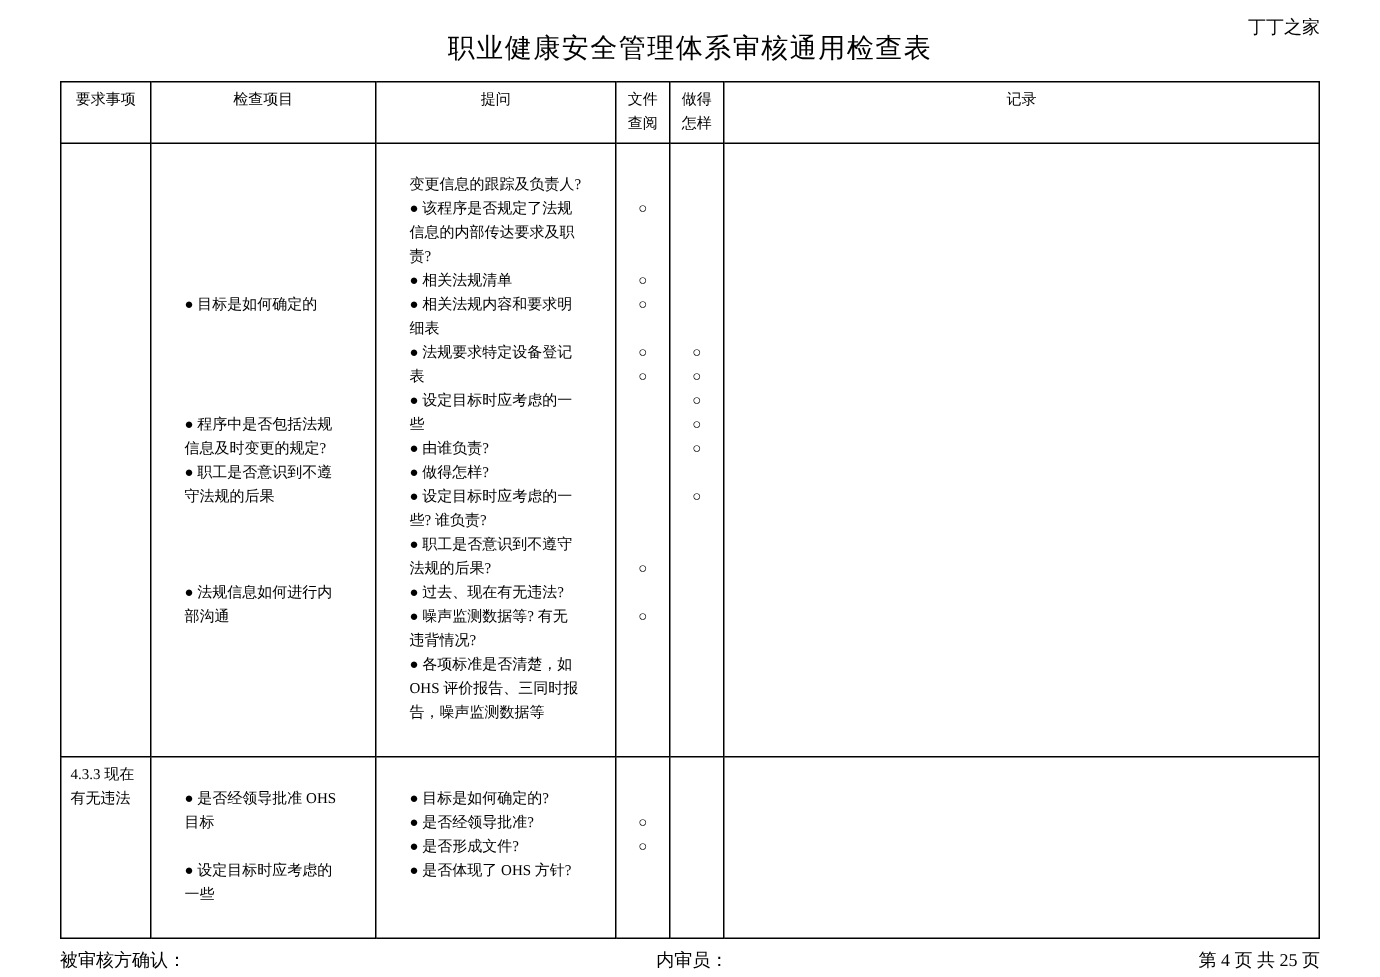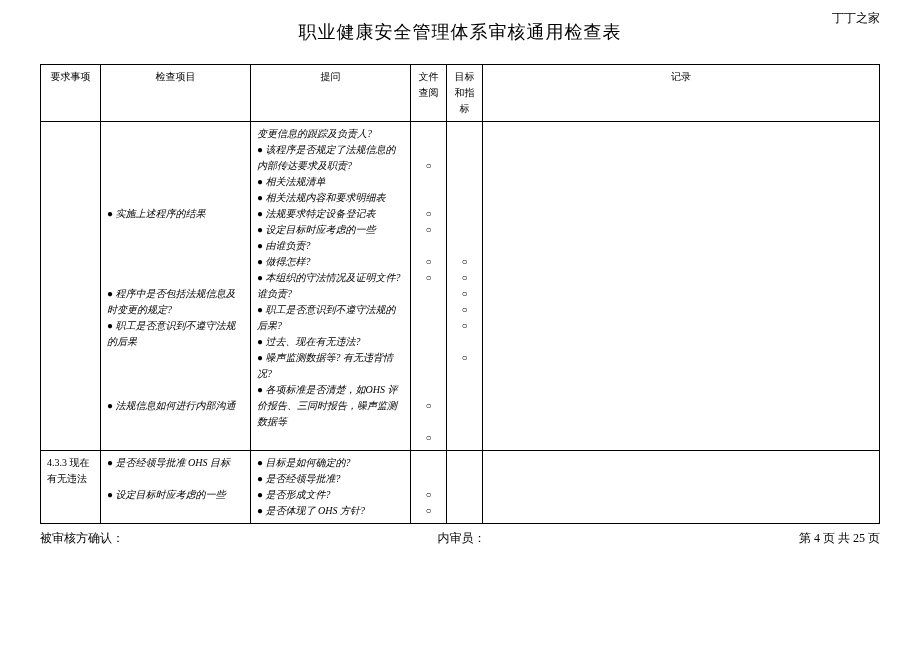--- a/index.html
+++ b/index.html
@@ -10,21 +10,21 @@
       background: #fff;
       color: #000;
       width: 920px;
       box-sizing: border-box;
     }
     .header {
       display: flex;
       align-items: baseline;
       justify-content: center;
       position: relative;
-      margin-bottom: 20px;
+      margin-bottom: 10px;
     }
     .title {
       font-size: 18px;
       text-align: center;
       letter-spacing: 1px;
     }
     .subtitle {
       position: absolute;
       right: 0;
       bottom: 17px;
@@ -46,21 +46,21 @@
       text-align: center;
       font-weight: normal;
     }
     .col-req { width: 60px; }
     .col-item { width: 150px; }
     .col-q { width: 160px; }
     .col-doc { width: 36px; text-align: center; }
     .col-impl { width: 36px; text-align: center; }
     .col-rec { width: auto; }
     .mark-col { text-align: center; }
-    ul { list-style: none; padding: 0; margin: 0; font-style: italic; }
+    ul { list-style: none; padding: 0; margin: 16px; }
     .bullet-item::before { content: "● "; }
     .mark { display: block; line-height: 1.6; height: 1.6em; }
     .footer {
       display: flex;
       justify-content: space-between;
       margin-top: 6px;
       font-size: 12px;
     }
   </style>
 </head>
@@ -79,53 +79,53 @@
     <col class="col-doc">
     <col class="col-impl">
     <col class="col-rec">
   </colgroup>
   <thead>
     <tr>
       <th>要求事项</th>
       <th>检查项目</th>
       <th>提问</th>
       <th>文件查阅</th>
-      <th>目标和指标</th>
+      <th>做得怎样</th>
       <th>记录</th>
     </tr>
   </thead>
   <tbody>
     <tr>
       <td></td>
       <td>
         <ul>
           <li style="height:3.2em"></li>
           <li style="height:4.8em"></li>
-          <li class="bullet-item">实施上述程序的结果</li>
+          <li class="bullet-item">目标是如何确定的</li>
           <li style="height:3.2em"></li>
           <li style="height:1.6em"></li>
           <li style="height:1.6em"></li>
           <li class="bullet-item">程序中是否包括法规信息及时变更的规定?</li>
           <li class="bullet-item">职工是否意识到不遵守法规的后果</li>
           <li style="height:1.6em"></li>
           <li style="height:3.2em"></li>
           <li class="bullet-item">法规信息如何进行内部沟通</li>
         </ul>
       </td>
       <td>
         <ul>
           <li>变更信息的跟踪及负责人?</li>
           <li class="bullet-item">该程序是否规定了法规信息的内部传达要求及职责?</li>
           <li class="bullet-item">相关法规清单</li>
           <li class="bullet-item">相关法规内容和要求明细表</li>
           <li class="bullet-item">法规要求特定设备登记表</li>
           <li class="bullet-item">设定目标时应考虑的一些</li>
           <li class="bullet-item">由谁负责?</li>
           <li class="bullet-item">做得怎样?</li>
-          <li class="bullet-item">本组织的守法情况及证明文件? 谁负责?</li>
+          <li class="bullet-item">设定目标时应考虑的一些? 谁负责?</li>
           <li class="bullet-item">职工是否意识到不遵守法规的后果?</li>
           <li class="bullet-item">过去、现在有无违法?</li>
           <li class="bullet-item">噪声监测数据等? 有无违背情况?</li>
           <li class="bullet-item">各项标准是否清楚，如OHS 评价报告、三同时报告，噪声监测数据等</li>
         </ul>
       </td>
       <td class="mark-col">
         <span class="mark">&nbsp;</span>
         <span class="mark">&nbsp;</span>
         <span class="mark">○</span>

